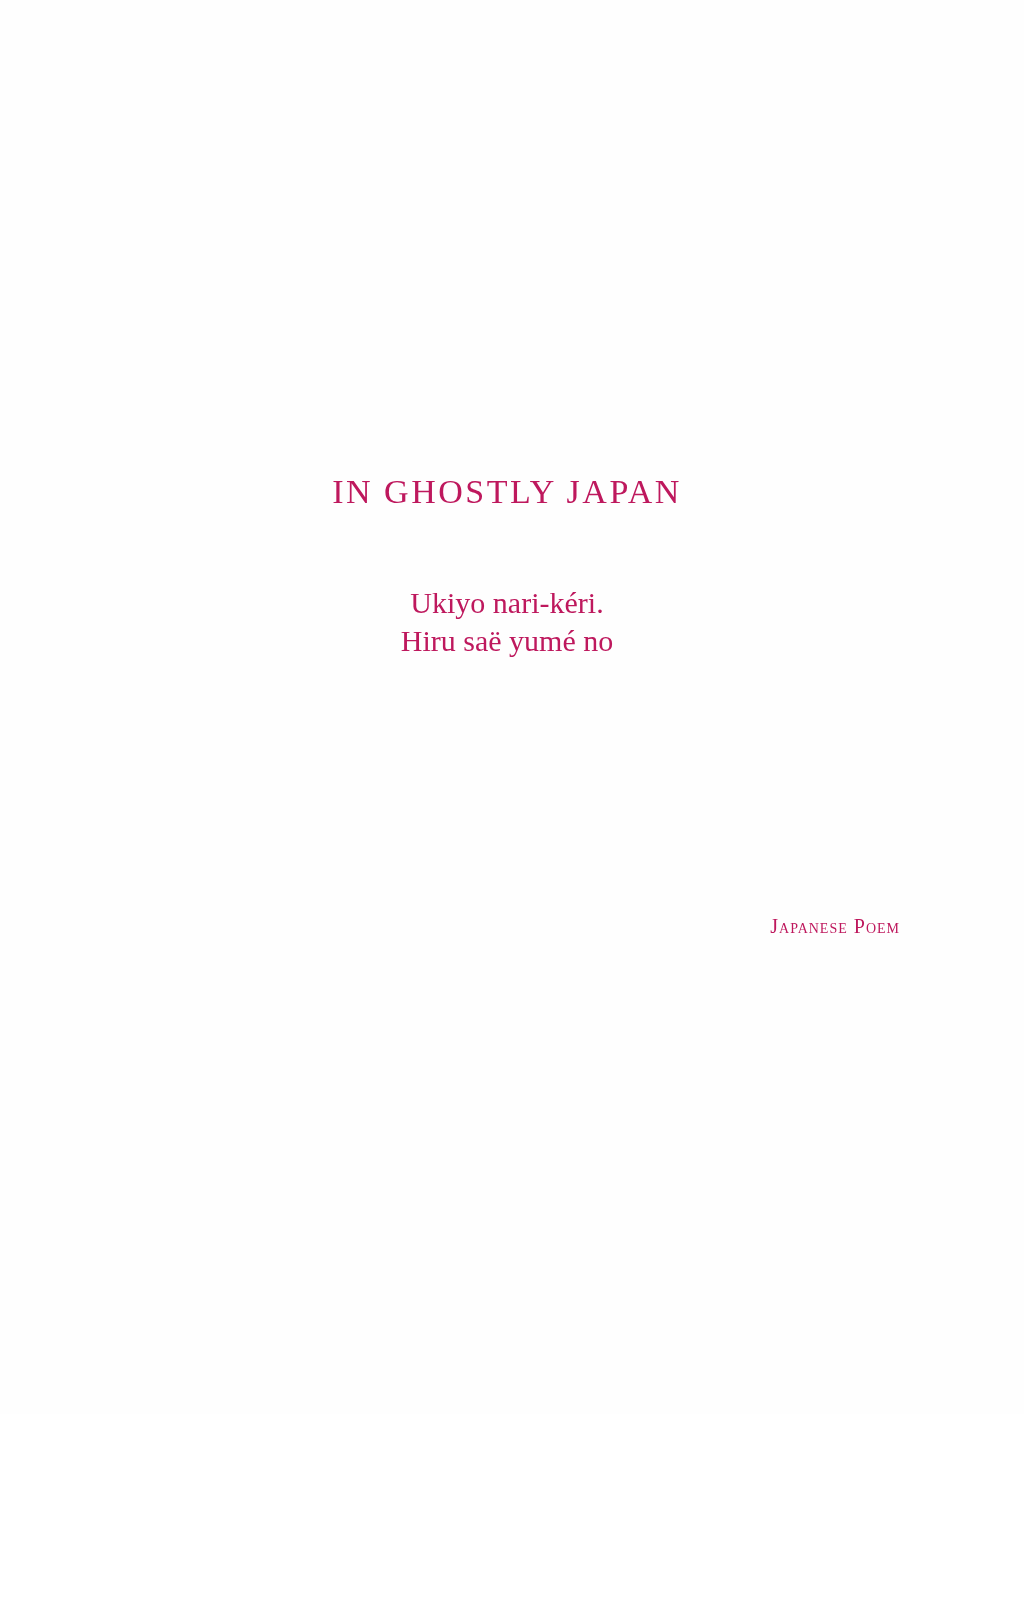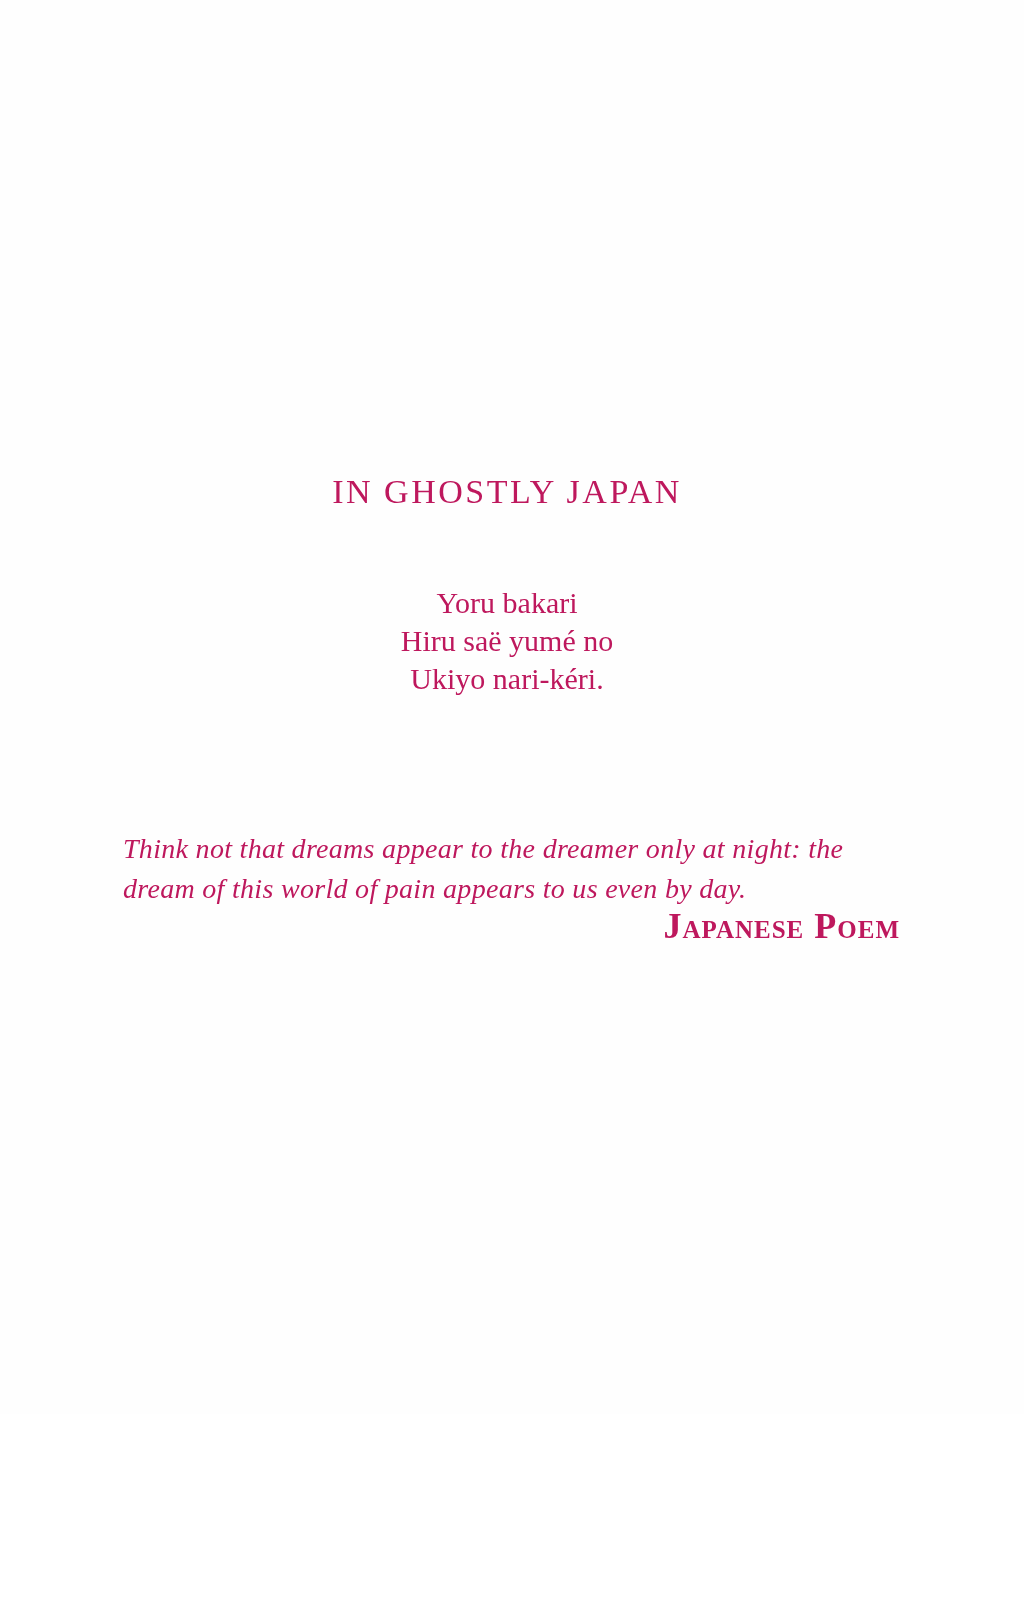--- a/index.html
+++ b/index.html
@@ -55,40 +55,34 @@
   .translation-line {
     white-space: nowrap;
   }
   .attribution {
     position: absolute;
     top: 908px;
     left: 123px;
     width: 777px;
     text-align: right;
     font-variant: small-caps;
-    font-size: 36px;
+    font-size: 20px;
     line-height: 36px;
     letter-spacing: 1px;
     white-space: nowrap;
-    font-weight: bold;
   }
 </style>
 </head>
 <body>
 
 <div class="page">
 
   <h1 class="title">IN GHOSTLY JAPAN</h1>
 
   <div class="poem">
-    <div class="poem-line">Yoru bakari</div>
+    <div class="poem-line">Ukiyo nari-kéri.</div>
     <div class="poem-line">Hiru saë yumé no</div>
-    <div class="poem-line">Ukiyo nari-kéri.</div>
   </div>
 
-  <div class="translation">
-    <div class="translation-line">Think not that dreams appear to the dreamer only at night: the</div>
-    <div class="translation-line">dream of this world of pain appears to us even by day.</div>
-  </div>
 
   <div class="attribution">Japanese Poem</div>
 
 </div>
 
 </body></html>

